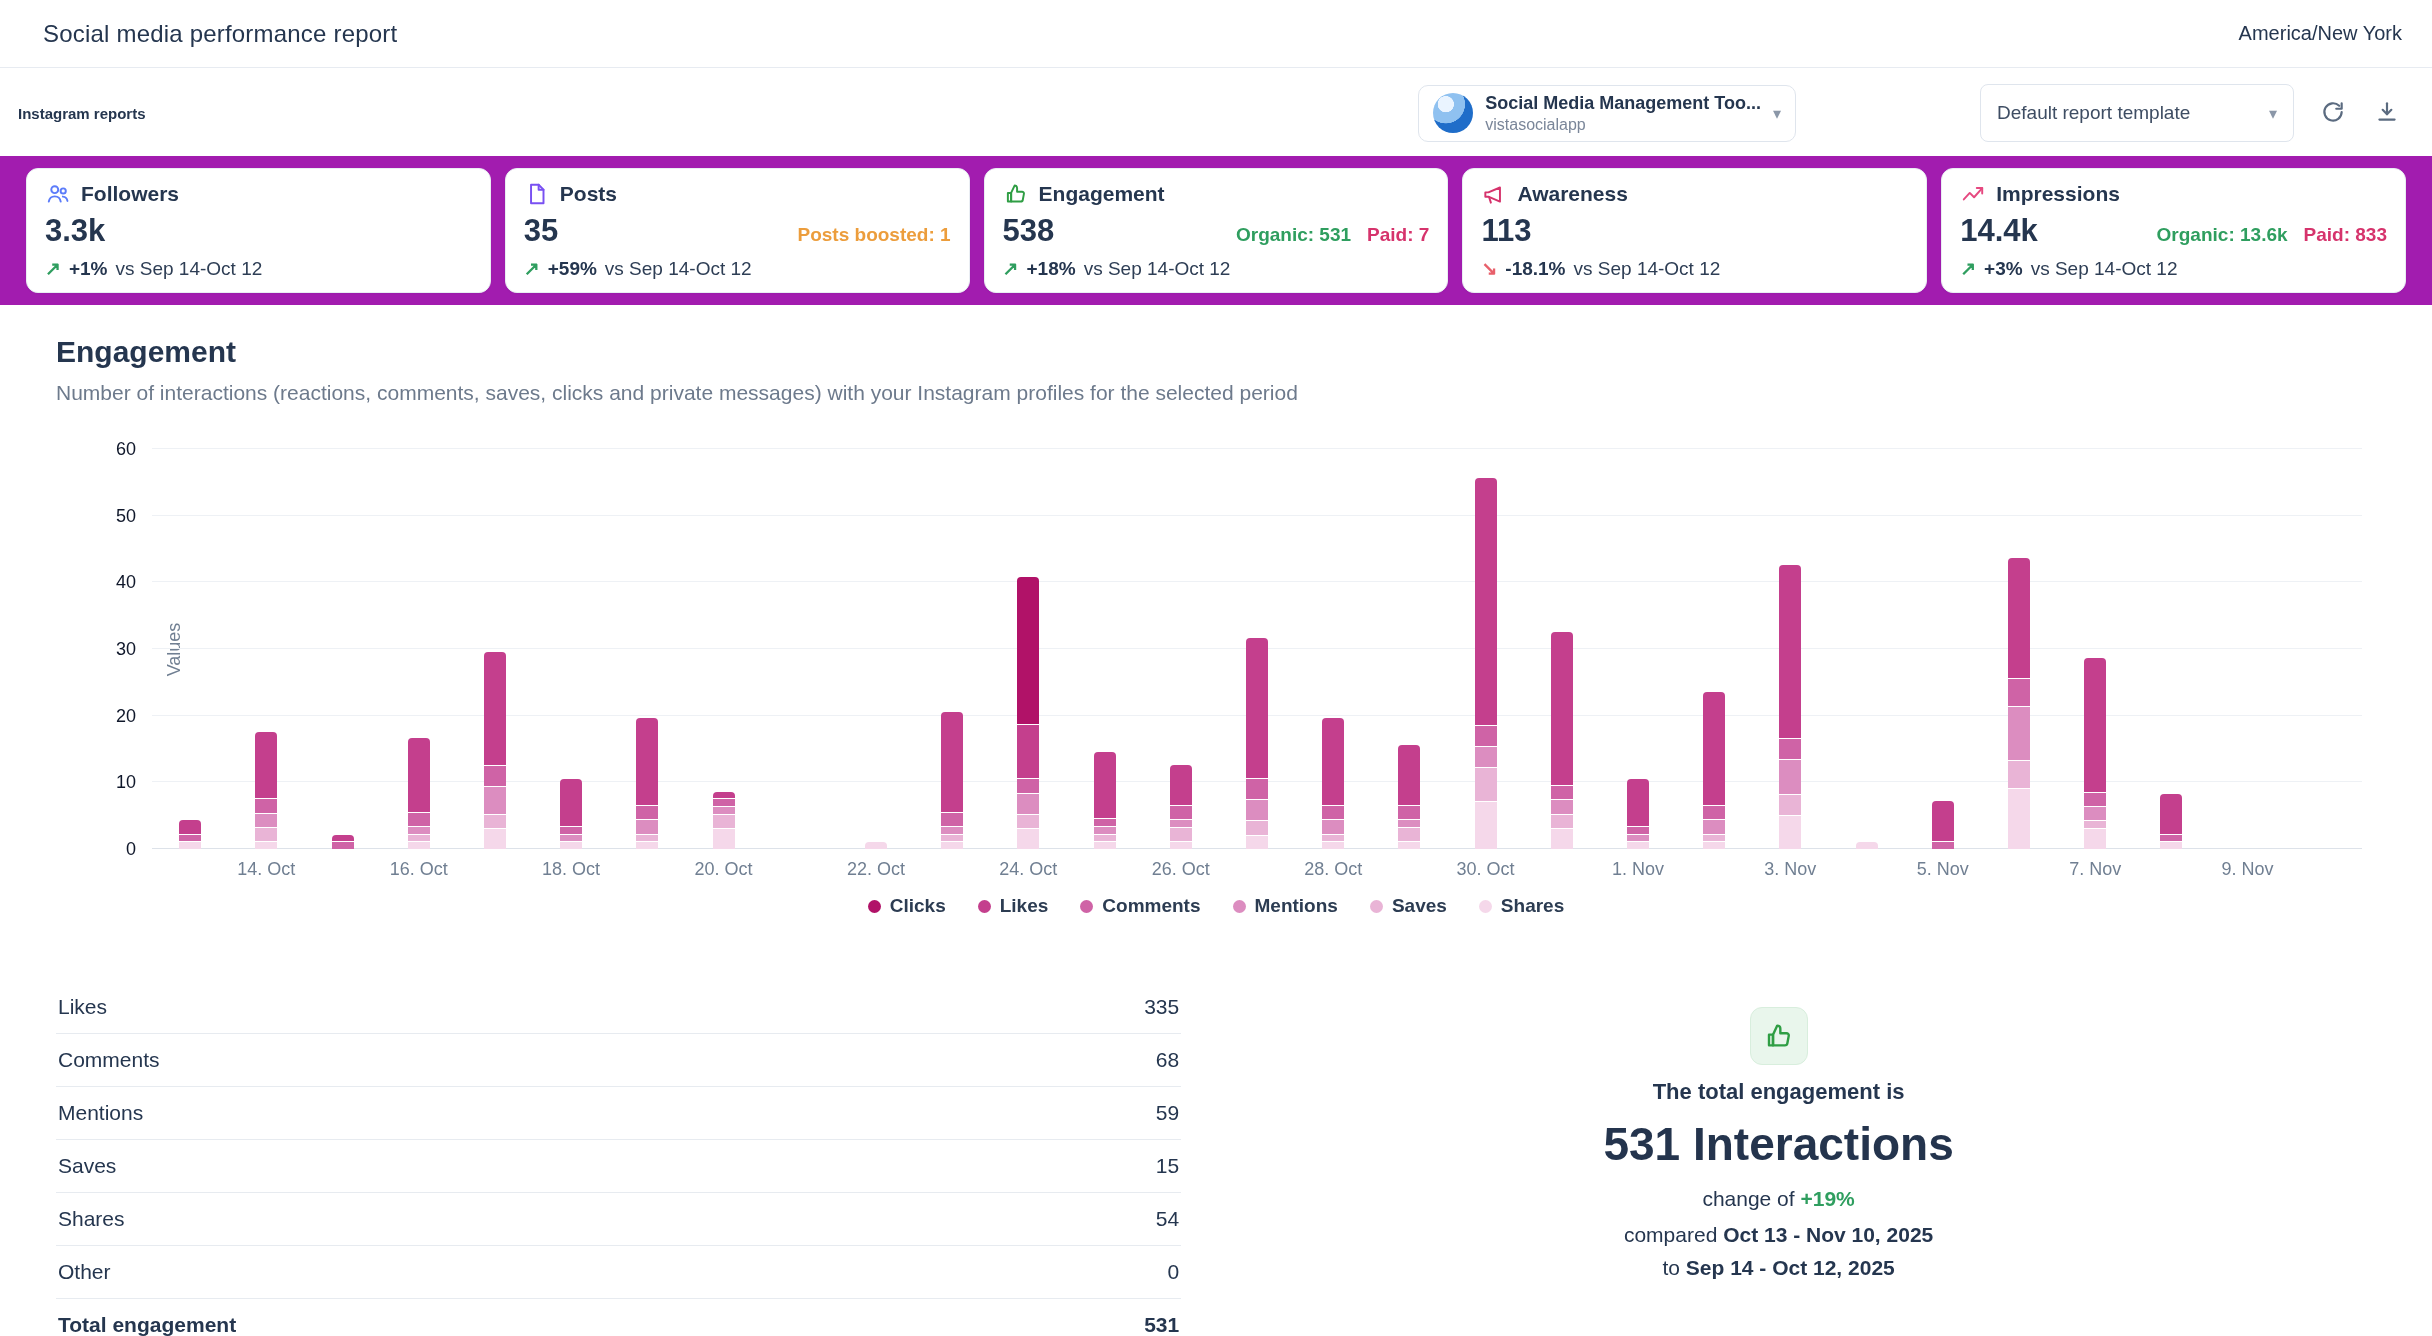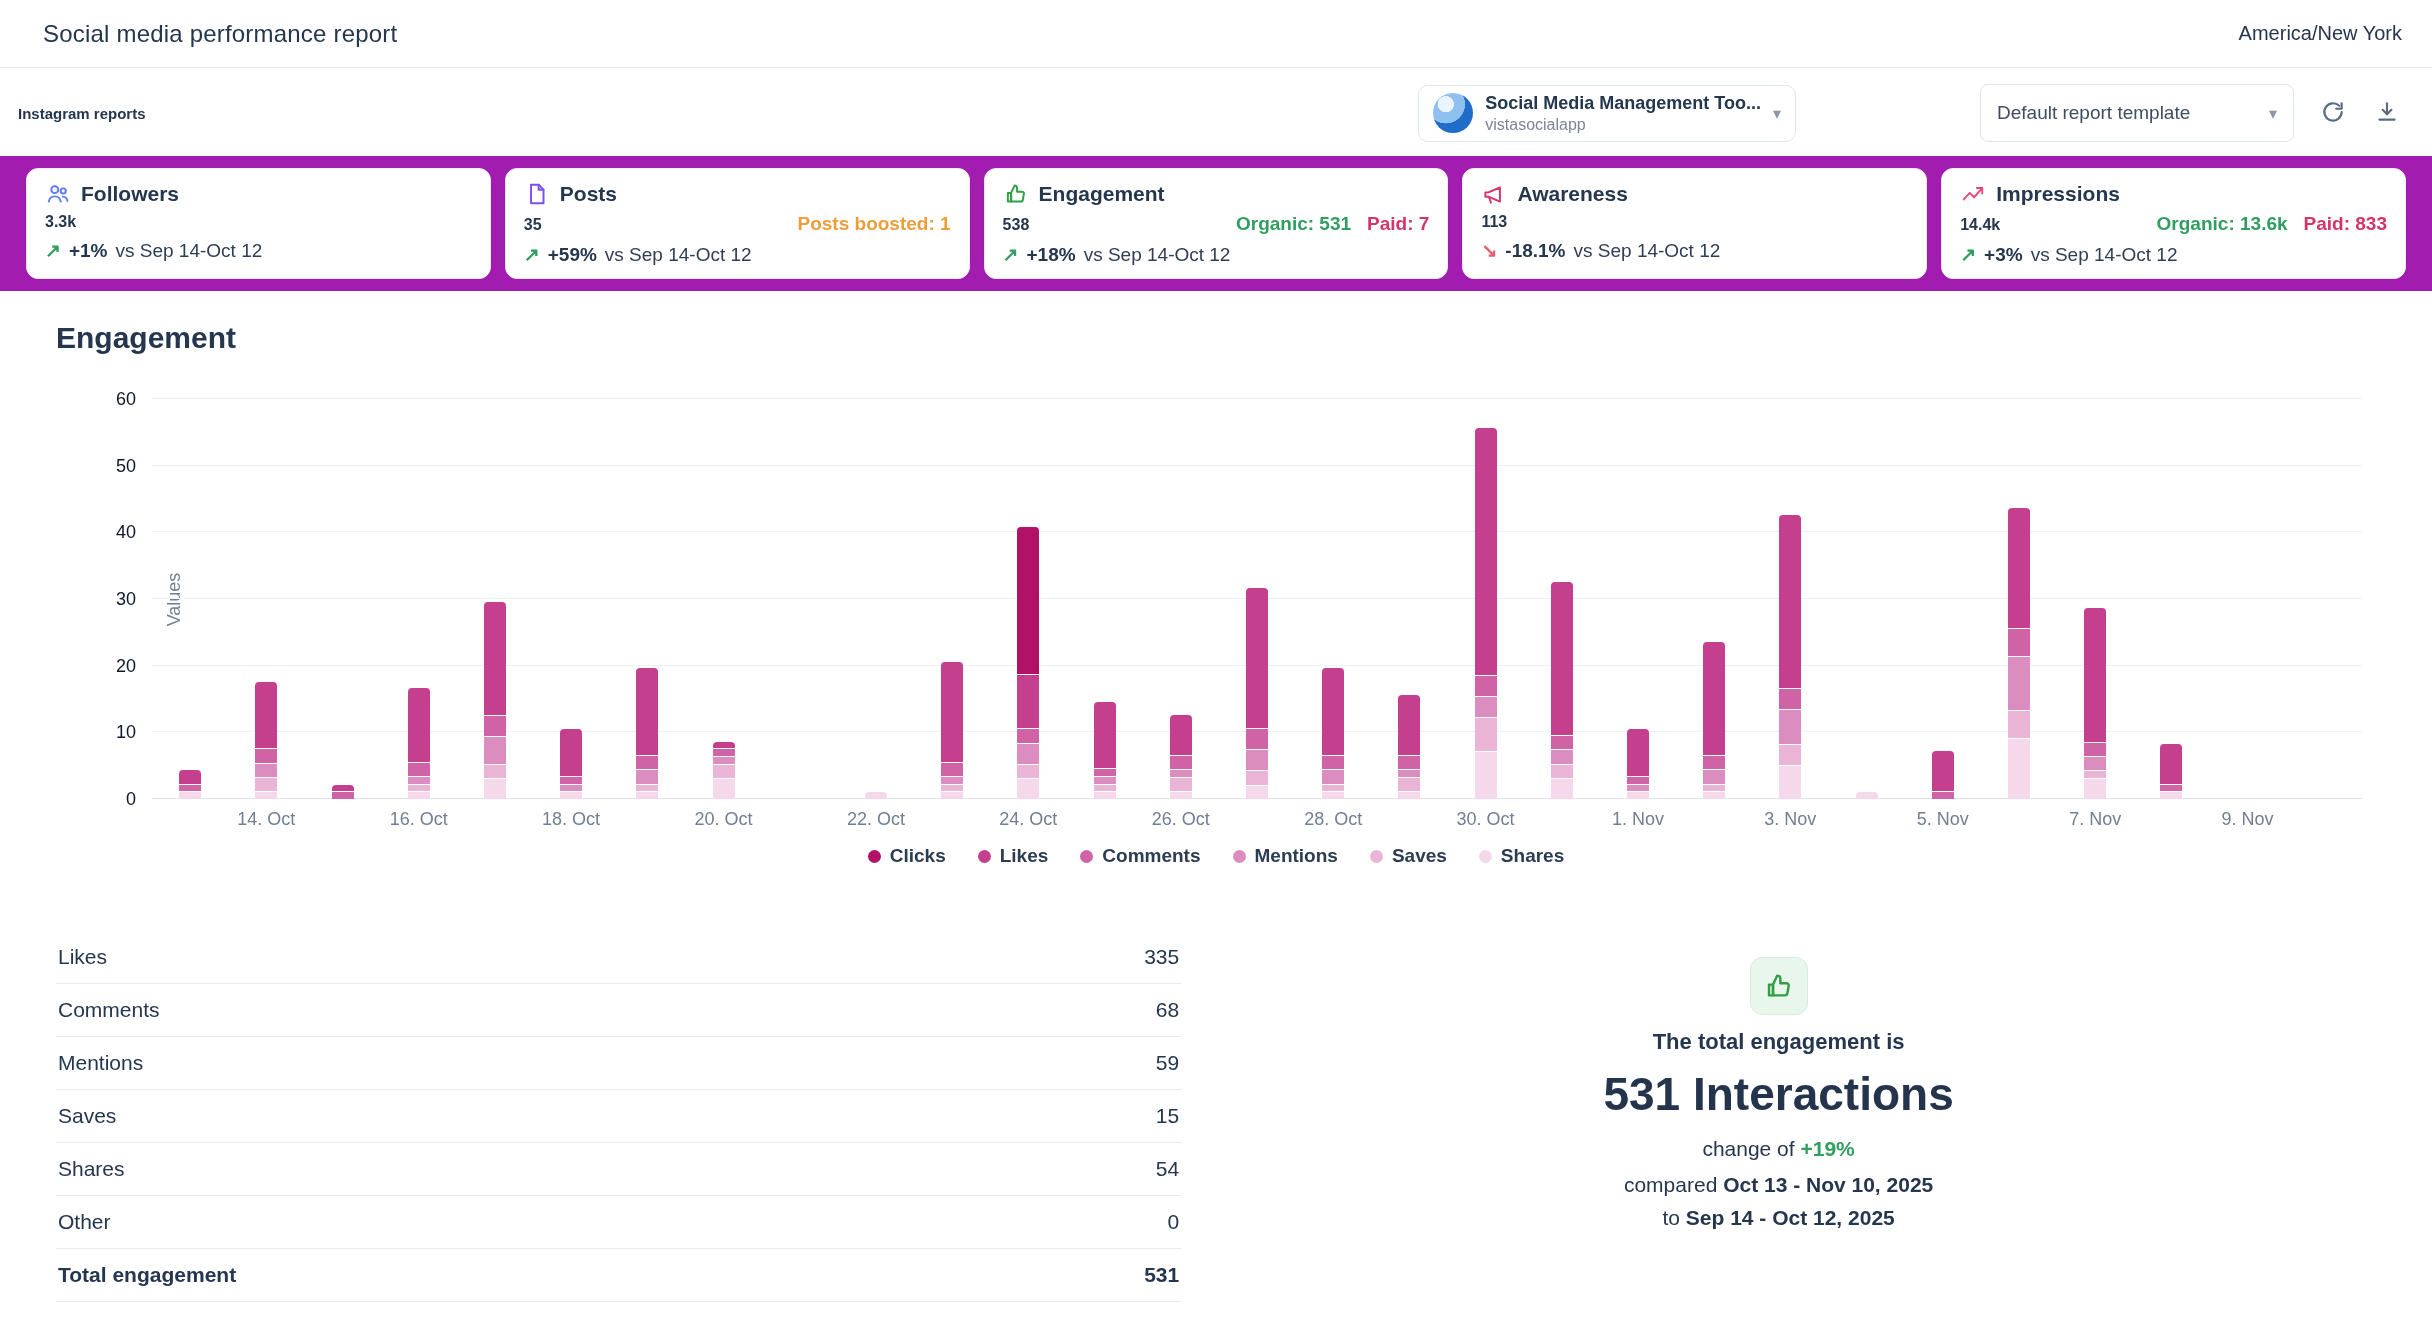--- a/index.html
+++ b/index.html
@@ -33,21 +33,21 @@
 
   
   .kpi-band { background:#a21caf; padding:12px 26px; }
   .kpi-row { display:flex; gap:14px; }
   .kpi-card { flex:1; background:#fff; border:1px solid #e9edf3; border-radius:12px;
               padding:12px 18px; box-shadow:0 1px 2px rgba(20,40,80,.04); }
   .kpi-head { display:flex; align-items:center; gap:10px; font-size:21px; font-weight:600; }
   .kpi-icon { display:inline-flex; }
   .kpi-icon svg { width:26px; height:26px; }
   .kpi-valrow { display:flex; align-items:baseline; justify-content:space-between; margin-top:6px; }
-  .kpi-value { font-size:16px; font-weight:600; }
+  .kpi-value { font-size:31px; font-weight:600; }
   .kpi-badges { display:flex; gap:16px; font-size:19px; font-weight:600; }
   .kpi-delta { display:flex; align-items:center; gap:8px; margin-top:8px; font-size:19px; }
   .delta-arrow { font-size:19px; font-weight:700; }
   .delta-val { font-weight:700; }
   .compare { color:#2e3e55; }
 
   
   .content { padding:30px 56px 0; background:#fff; }
   .section-title { font-size:30px; font-weight:600; margin-bottom:12px; }
   .section-sub { font-size:21px; color:#6d7a8c; }
@@ -238,20 +238,21 @@
           <span class="delta-arrow" style="color: rgb(47, 158, 95);">↗</span>
           <span class="delta-val">+3%</span>
           <span class="compare">vs Sep 14-Oct 12</span>
         </div>
       </div>
     </div>
 </div>
 
 <section class="content">
   <h2 class="section-title">Engagement</h2>
+  <p class="section-sub">Number of interactions (reactions, comments, saves, clicks and private messages) with your Instagram profiles for the selected period</p>
 
   <div class="chart-wrap">
     <div class="plot" id="plot">
       <span class="yaxis-title">Values</span>
     <div class="gridline zero" style="bottom: 0px;"></div>
         <span class="ytick" style="bottom: 0px;">0</span>
         <div class="gridline" style="bottom: 66.6667px;"></div>
         <span class="ytick" style="bottom: 66.6667px;">10</span>
         <div class="gridline" style="bottom: 133.333px;"></div>
         <span class="ytick" style="bottom: 133.333px;">20</span>

